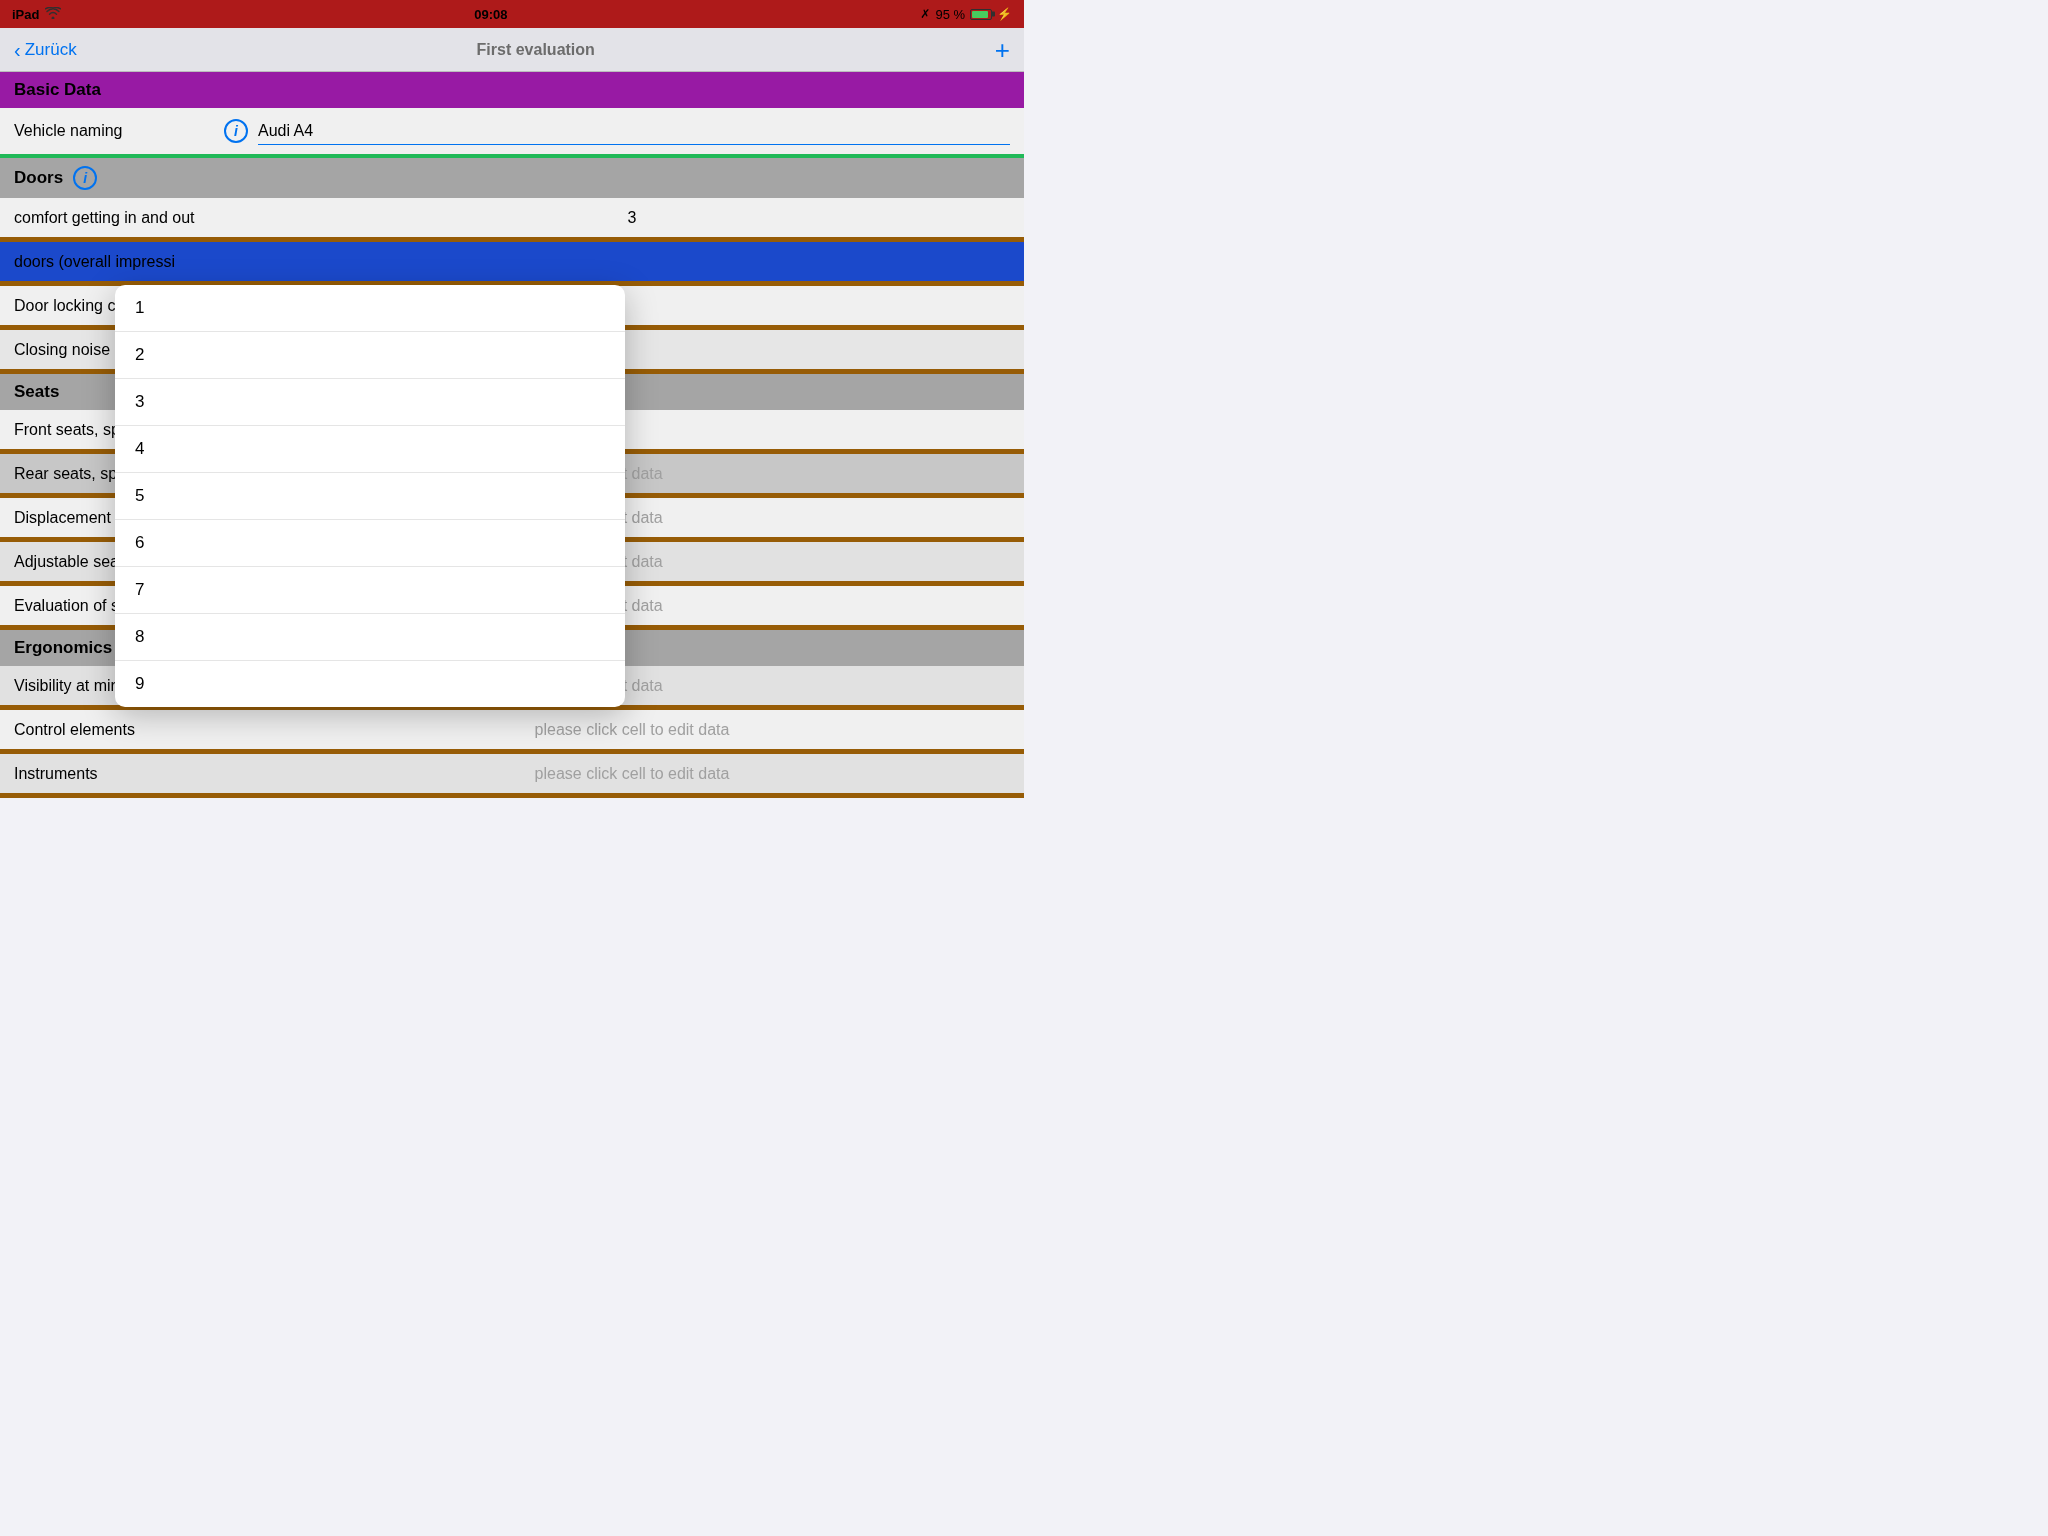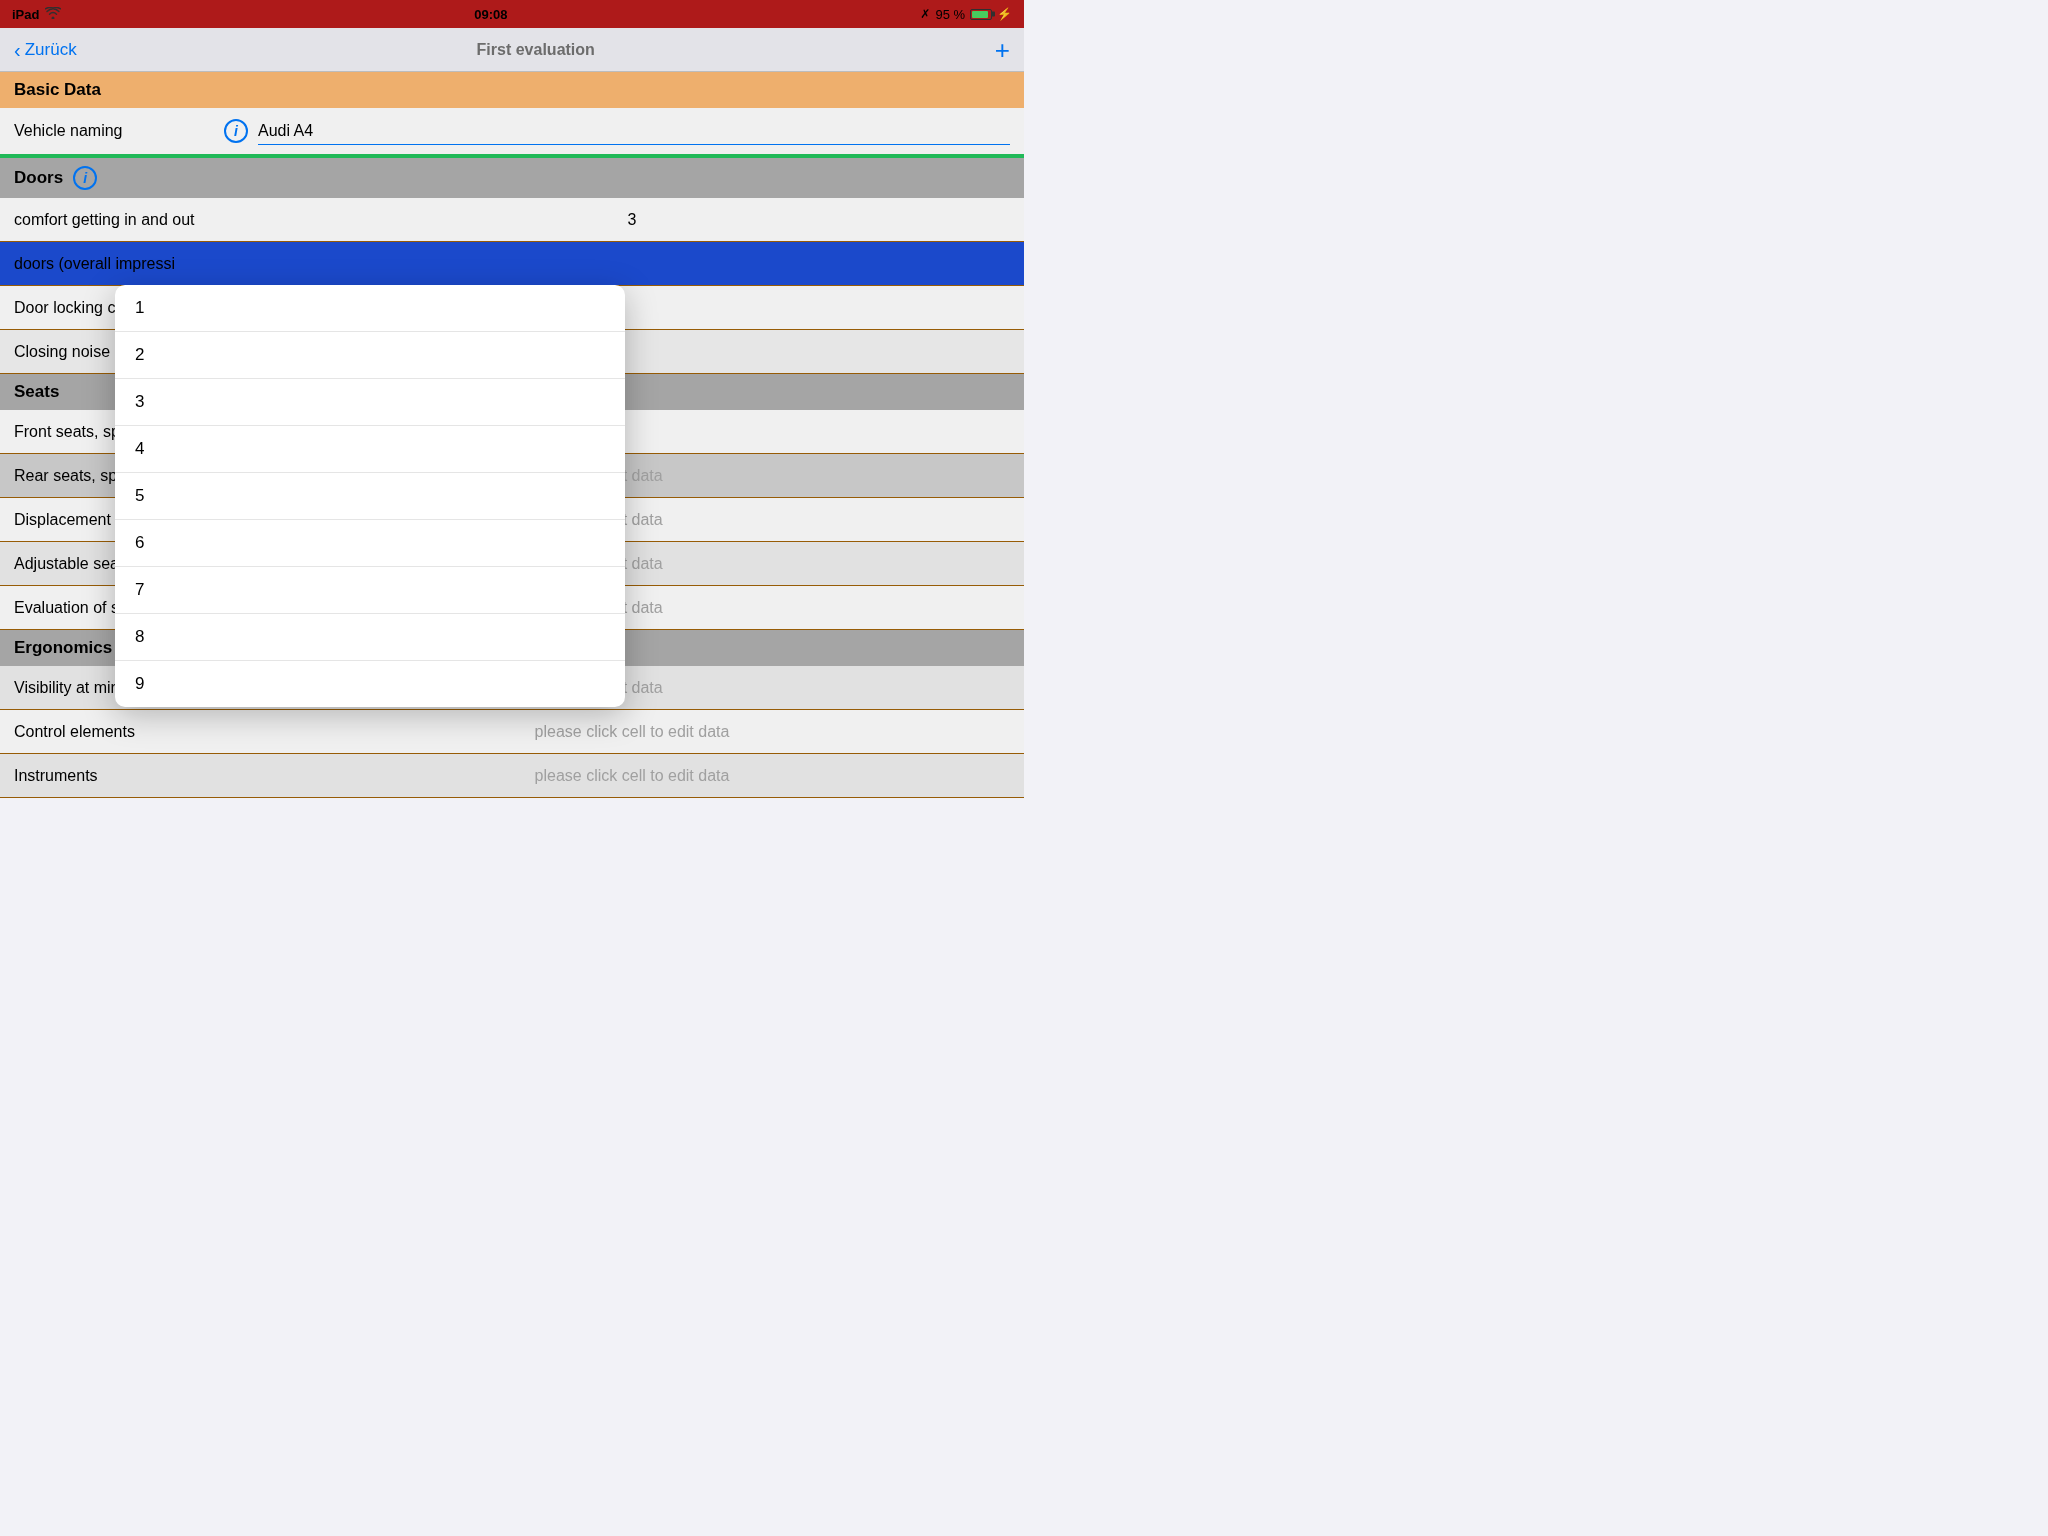--- a/index.html
+++ b/index.html
@@ -109,39 +109,39 @@
       line-height: 1;
     }
 
     
     .table-view {
       background: #fff;
     }
 
     
     .section-header {
-      background: #fdba74;
+      background: #a21caf;
       padding: 8px 14px;
       display: flex;
       align-items: center;
       gap: 10px;
     }
     .section-header-title {
       font-size: 17px;
       font-weight: 700;
       color: #000;
     }
 
     
     .table-row {
       display: flex;
       align-items: center;
       padding: 0 14px;
       min-height: 44px;
-      border-bottom: 1px solid #a16207;
+      border-bottom: 5px solid #a16207;
       background: #fff;
       position: relative;
     }
     .table-row.highlighted {
       background: #d4d4d4;
     }
     .table-row.light-gray {
       background: #f0f0f0;
     }
     .row-label {

